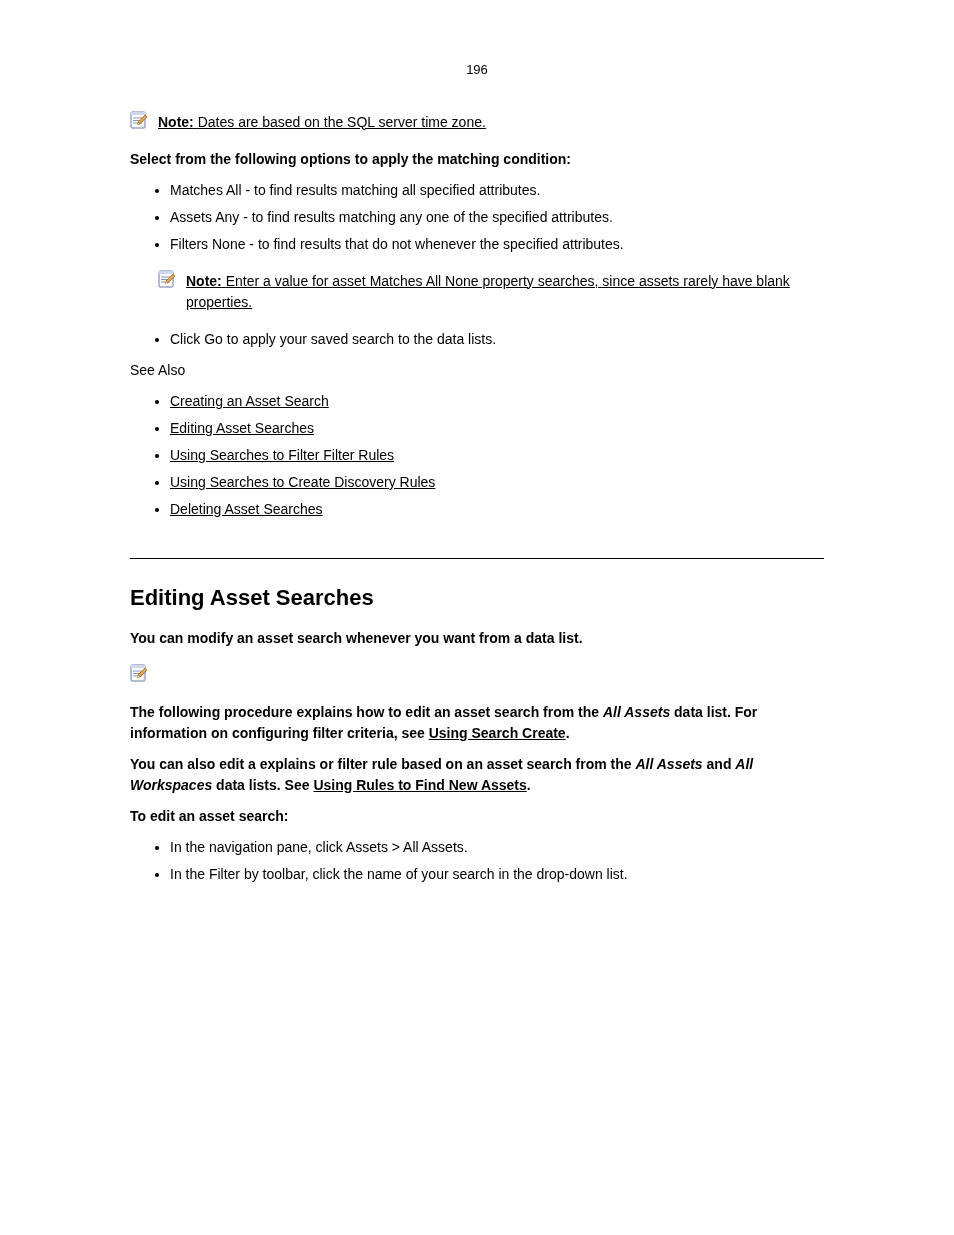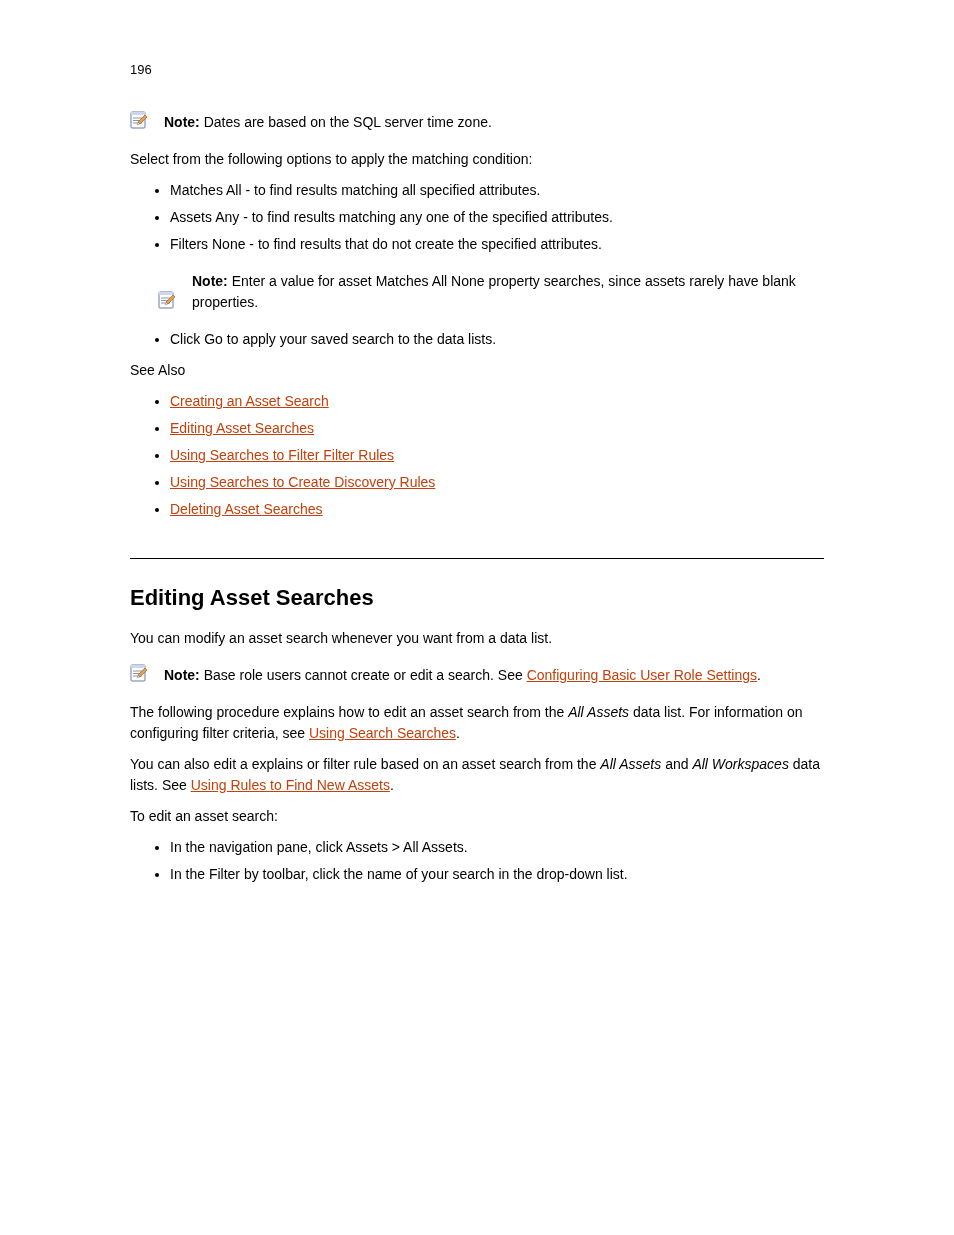--- a/index.html
+++ b/index.html
@@ -5,29 +5,29 @@
   * { margin: 0; padding: 0; box-sizing: border-box; }
   body {
     font-family: Arial, Helvetica, sans-serif;
     font-size: 14px;
     line-height: 1.5;
     color: #000;
     background: #fff;
     width: 954px;
     padding: 60px 130px 60px 130px;
   }
-  .pagenum-top { text-align: left; font-size: 13px; margin-bottom: 30px; padding-right: 0; }
-  .note-row { display: flex; align-items: flex-end; gap: 16px; margin: 14px 0; }
+  .pagenum-top { text-align: center; font-size: 13px; margin-bottom: 30px; padding-right: 0; }
+  .note-row { display: flex; align-items: flex-start; gap: 10px; margin: 14px 0; text-decoration: underline; }
   .note-row.indented { margin-left: 28px; }
   .note-icon { flex-shrink: 0; margin-top: 1px; }
-  .para { margin: 10px 0; }
+  .para { margin: 10px 0; font-weight: bold; }
   ul.bullets { list-style: disc; padding-left: 40px; margin: 10px 0; }
   ul.bullets li { margin: 6px 0; }
   .bold { font-weight: normal; }
-  a.link { color: #c2410c; text-decoration: underline; }
+  a.link { color: #000000; text-decoration: underline; }
   hr.sep { border: none; border-top: 1px solid #000; margin: 38px 0 22px 0; }
   h2.section-title { font-size: 22px; font-weight: bold; margin: 10px 0 14px 0; }
   .note-body p { margin: 2px 0; }
   .note-label { font-weight: bold; }
 </style>
 </head>
 <body>
 
 <div class="pagenum-top">196</div>
 
@@ -52,21 +52,21 @@
 <p class="para">Select from the following options to apply the matching condition:</p>
 
 <ul class="bullets">
   <li>
     <span class="bold">Matches All</span><span> - to find results matching all specified attributes.</span>
   </li>
   <li>
     <span class="bold">Assets Any</span><span> - to find results matching any one of the specified attributes.</span>
   </li>
   <li>
-    <span class="bold">Filters None</span><span> - to find results that do not create the specified attributes.</span>
+    <span class="bold">Filters None</span><span> - to find results that do not whenever the specified attributes.</span>
   </li>
 </ul>
 
 <div class="note-row indented">
   <span class="note-icon">
     <svg width="18" height="18" viewBox="0 0 18 18">
       <rect x="1" y="1" width="14" height="16" rx="1" fill="#fff" stroke="#6a7aa8" stroke-width="1"></rect>
       <rect x="1" y="1" width="14" height="3" fill="#cfd7ee"></rect>
       <line x1="3" y1="7" x2="12" y2="7" stroke="#6a7aa8" stroke-width="0.8"></line>
       <line x1="3" y1="9.5" x2="12" y2="9.5" stroke="#6a7aa8" stroke-width="0.8"></line>
@@ -108,28 +108,24 @@
     <svg width="18" height="18" viewBox="0 0 18 18">
       <rect x="1" y="1" width="14" height="16" rx="1" fill="#fff" stroke="#6a7aa8" stroke-width="1"></rect>
       <rect x="1" y="1" width="14" height="3" fill="#cfd7ee"></rect>
       <line x1="3" y1="7" x2="12" y2="7" stroke="#6a7aa8" stroke-width="0.8"></line>
       <line x1="3" y1="9.5" x2="12" y2="9.5" stroke="#6a7aa8" stroke-width="0.8"></line>
       <line x1="3" y1="12" x2="12" y2="12" stroke="#6a7aa8" stroke-width="0.8"></line>
       <polygon points="10,13 17,6 15,4 8,11" fill="#e8a04a" stroke="#8a5a1e" stroke-width="0.6"></polygon>
       <polygon points="8,11 10,13 7.2,13.8" fill="#f5deb3" stroke="#8a5a1e" stroke-width="0.4"></polygon>
     </svg>
   </span>
-  <div class="note-body">
-    <p><span class="note-label">Note:</span>
-    <span>Base role users cannot create or edit a search. See </span><a class="link">Configuring Basic User Role Settings</a><span>.</span></p>
-  </div>
 </div>
 
 <p class="para">
-  <span>The following procedure explains how to edit an asset search from the </span><em>All Assets</em><span> data list. For information on configuring filter criteria, see </span><a class="link">Using Search Searches</a><span>.</span>
+  <span>The following procedure explains how to edit an asset search from the </span><em>All Assets</em><span> data list. For information on configuring filter criteria, see </span><a class="link">Using Search Create</a><span>.</span>
 </p>
 
 <p class="para">
   <span>You can also edit a explains or filter rule based on an asset search from the </span><em>All Assets</em><span> and </span><em>All Workspaces</em><span> data lists. See </span><a class="link">Using Rules to Find New Assets</a><span>.</span>
 </p>
 
 <p class="para">To edit an asset search:</p>
 
 <ul class="bullets">
   <li>

